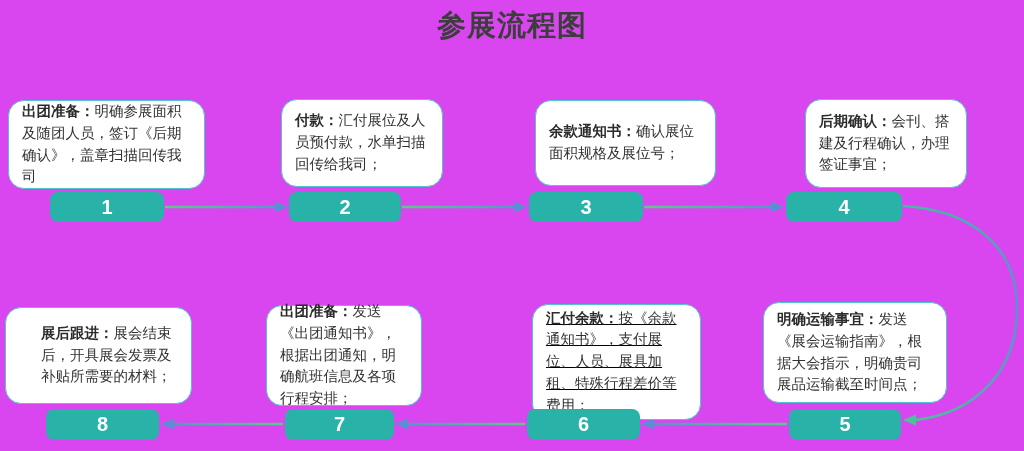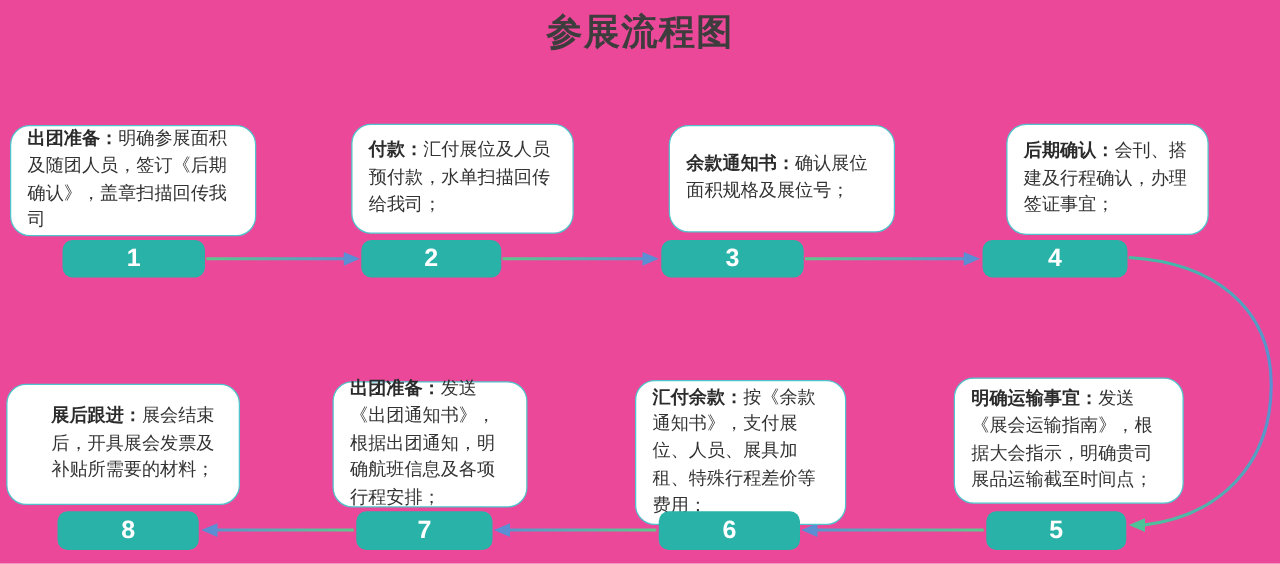--- a/index.html
+++ b/index.html
@@ -1,18 +1,18 @@
 <!DOCTYPE html>
 <html><head>
 <meta charset="utf-8">
 <style>
   html,body{margin:0;padding:0;background:#ffffff;}
   .canvas{
     position:relative;width:1024px;height:451px;overflow:hidden;
-    font-family:"Liberation Sans","DejaVu Sans",sans-serif;background:#ec4899;
+    font-family:"Liberation Sans","DejaVu Sans",sans-serif;background:#d946ef;
   }
   .title{
     position:absolute;top:6px;left:0;width:1024px;margin:0;
     text-align:center;font-size:29px;font-weight:bold;color:#3d3d3d;
     letter-spacing:1px;
   }
   .arrows{position:absolute;top:0;left:0;width:1024px;height:451px;}
   .card{
     position:absolute;box-sizing:border-box;
     border:1.5px solid #4fc4cc;border-radius:16px;background:#ffffff;
@@ -21,26 +21,26 @@
   }
   .card p{margin:0;font-size:14.5px;line-height:1.5;color:#333333;}
   .card .lbl{font-weight:bold;color:#2b2b2b;}
   .badge{
     position:absolute;box-sizing:border-box;background:#29b2a8;border-radius:8px;
     color:#ffffff;font-weight:bold;font-size:20px;
     display:flex;align-items:center;justify-content:center;
   }
   
   .c1{left:8px;  top:100px;width:197px;height:89px;}
-  .c2{left:281px;top:99px; width:178px;height:88px;}
+  .c2{left:281px;top:99px; width:162px;height:88px;}
   .c3{left:535px;top:100px;width:181px;height:86px;}
   .c4{left:805px;top:99px; width:162px;height:89px;}
   
   .c5{left:763px;top:302px;width:184px;height:101px;}
-  .c6{left:508px;top:304px;width:169px;height:116px;}
+  .c6{left:532px;top:304px;width:169px;height:116px;text-decoration:underline;}
   .c7{left:266px;top:305px;width:156px;height:101px;}
   .c8{left:5px;  top:307px;width:187px;height:97px;padding-left:35px;}
   
   .b1{left:50px; top:192px;width:114px;height:30px;}
   .b2{left:289px;top:192px;width:112px;height:30px;}
   .b3{left:529px;top:192px;width:114px;height:30px;}
   .b4{left:786px;top:192px;width:116px;height:30px;}
   
   .b5{left:789px;top:409px;width:112px;height:31px;}
   .b6{left:527px;top:409px;width:113px;height:31px;}

